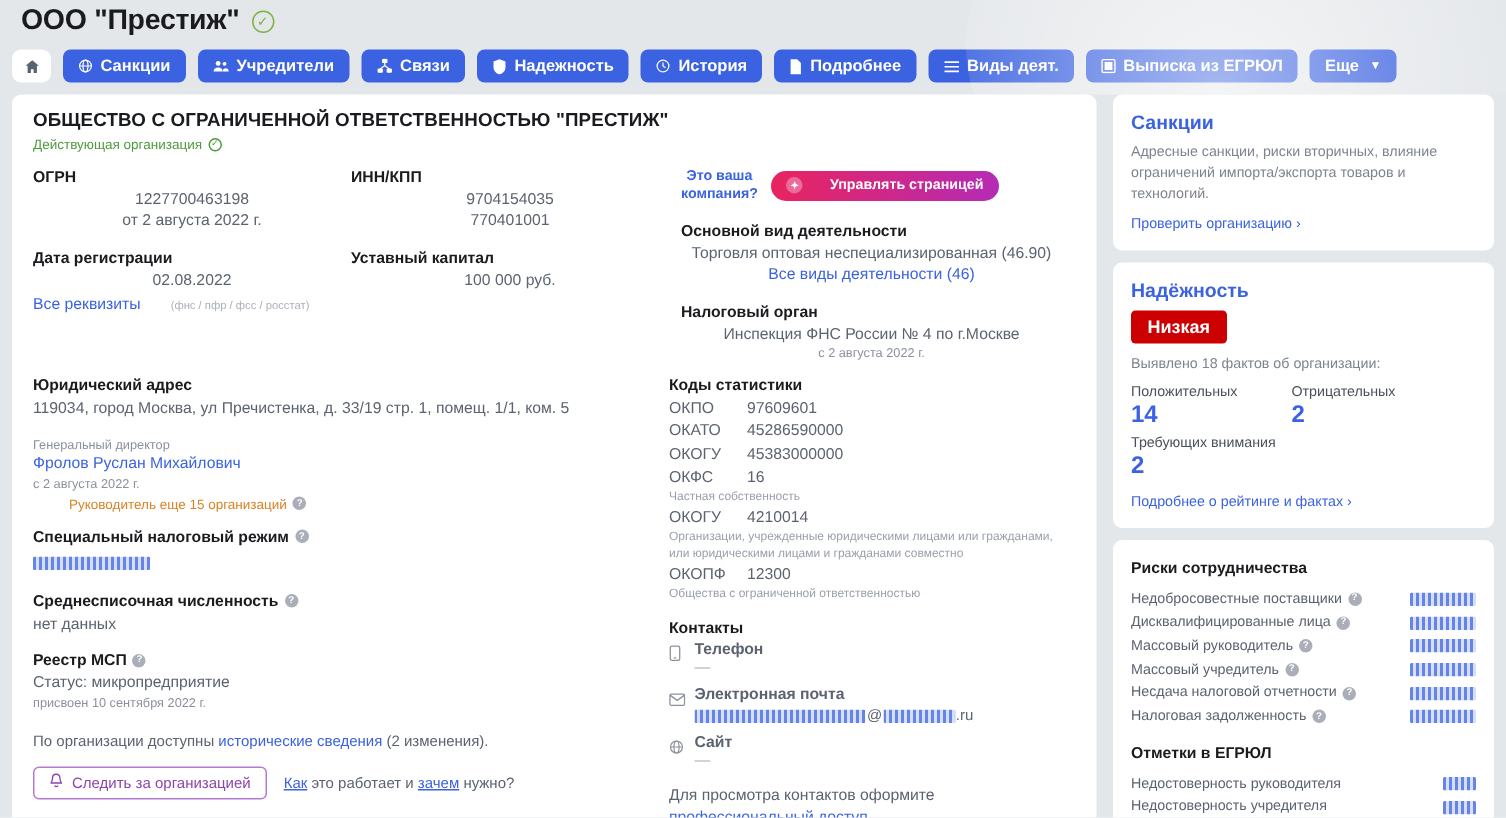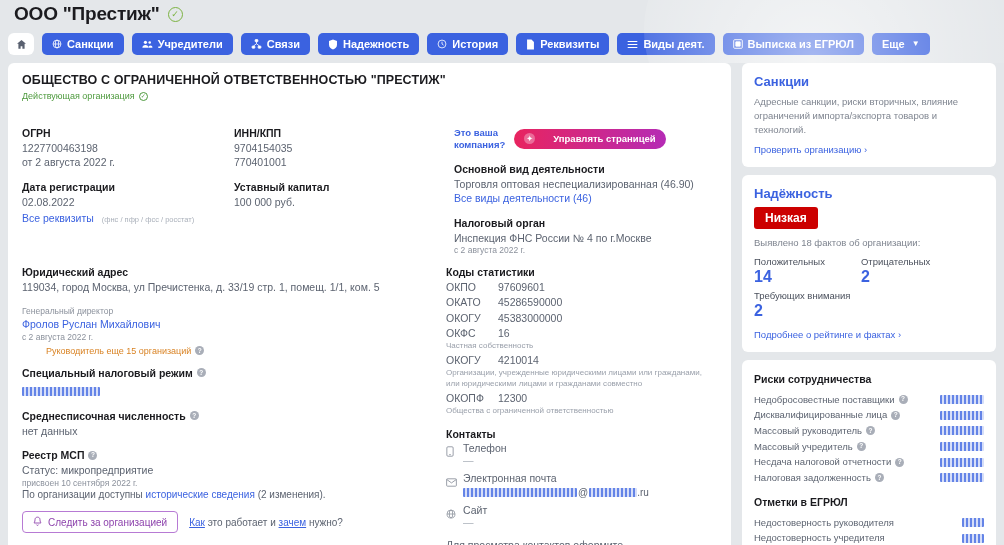--- a/index.html
+++ b/index.html
@@ -70,21 +70,21 @@
   .active-line{
     margin-top:4px; display:flex; align-items:center; gap:4px;
     font-size:9px; color:#4e9a3e;
   }
   .active-ring{
     width:9px;height:9px;border-radius:50%;border:1px solid #4e9a3e;
     display:inline-flex;align-items:center;justify-content:center;
     font-size:6px; line-height:1;
   }
 
-  .cols{ display:flex; margin-top:26px; }
+  .cols{ display:flex; margin-top:11px;text-align:center; }
   .col-a{ width:212px; }
   .col-b{ width:212px; }
   .col-c{ width:262px; padding-left:8px; }
 
   .fld{ margin-bottom:11px; }
   .fld-label{
     font-size:10.5px; font-weight:bold; color:#1b1b1f;
     display:flex; align-items:center; gap:4px; margin-bottom:2px;
   }
   .fld-val{ font-size:10.5px; color:#5c6370; line-height:1.38; }
@@ -125,21 +125,21 @@
     display:inline-flex;align-items:center;justify-content:center;
     font-size:7px;
   }
 
   
   .stat-row{ font-size:10.5px; color:#5c6370; line-height:1.45; display:flex; }
   .stat-k{ width:52px; flex:none; }
   .stat-note{ font-size:8px; color:#9aa0ab; line-height:1.35; margin-bottom:1px; }
 
   
-  .contact-item{ display:flex; align-items:flex-start; gap:6px; margin-bottom:1px; }
+  .contact-item{ display:flex; align-items:flex-start; gap:6px; margin-bottom:1px;font-weight:bold; }
   .c-ico{ width:11px;height:11px;color:#8b919c; flex:none; margin-top:1px; }
   .contact-label{ font-size:10.5px; color:#5c6370; }
   .dash{ font-size:10.5px; color:#aab0ba; margin-left:17px; line-height:1.1; }
 
   
   .card-foot{
     position:absolute; left:14px; bottom:12px; right:0;
   }
   .hist-line{ font-size:10px; color:#5c6370; margin-bottom:11px; }
   .watch-row{ display:flex; align-items:center; gap:11px; }
@@ -253,21 +253,21 @@
         </span>
         <span>История</span>
       </div>
 
       <div class="chip">
         <span>
           <svg width="9" height="11" viewBox="0 0 12 16" fill="#fff">
             <path d="M1 .7h6.4L11 4.3V15.3H1z"></path>
           </svg>
         </span>
-        <span>Реквизиты</span>
+        <span>Подробнее</span>
       </div>
 
       <div class="chip">
         <span>
           <svg width="11" height="9" viewBox="0 0 16 12" stroke="#fff" stroke-width="1.5">
             <path d="M1 1.5h14M1 6h14M1 10.5h14"></path>
           </svg>
         </span>
         <span>Виды деят.</span>
       </div>
@@ -304,21 +304,21 @@
 
           <div class="fld">
             <div class="fld-label">ОГРН</div>
             <div class="fld-val">1227700463198</div>
             <div class="fld-val">от 2 августа 2022 г.</div>
           </div>
 
           <div class="fld">
             <div class="fld-label">Дата регистрации</div>
             <div class="fld-val">02.08.2022</div>
-            <div style="margin-top:2px;display:flex;align-items:baseline;gap:8px;">
+            <div style="margin-top:2px;display:flex;align-items:baseline;gap:20px;">
               <span class="fld-val link">Все реквизиты</span>
               <span class="muted-tiny">(ФНС / ПФР / ФСС / РОССТАТ)</span>
             </div>
           </div>
         </div>
 
         <div class="col-b">
           <div class="fld">
             <div class="fld-label">ИНН/КПП</div>
             <div class="fld-val">9704154035</div>

